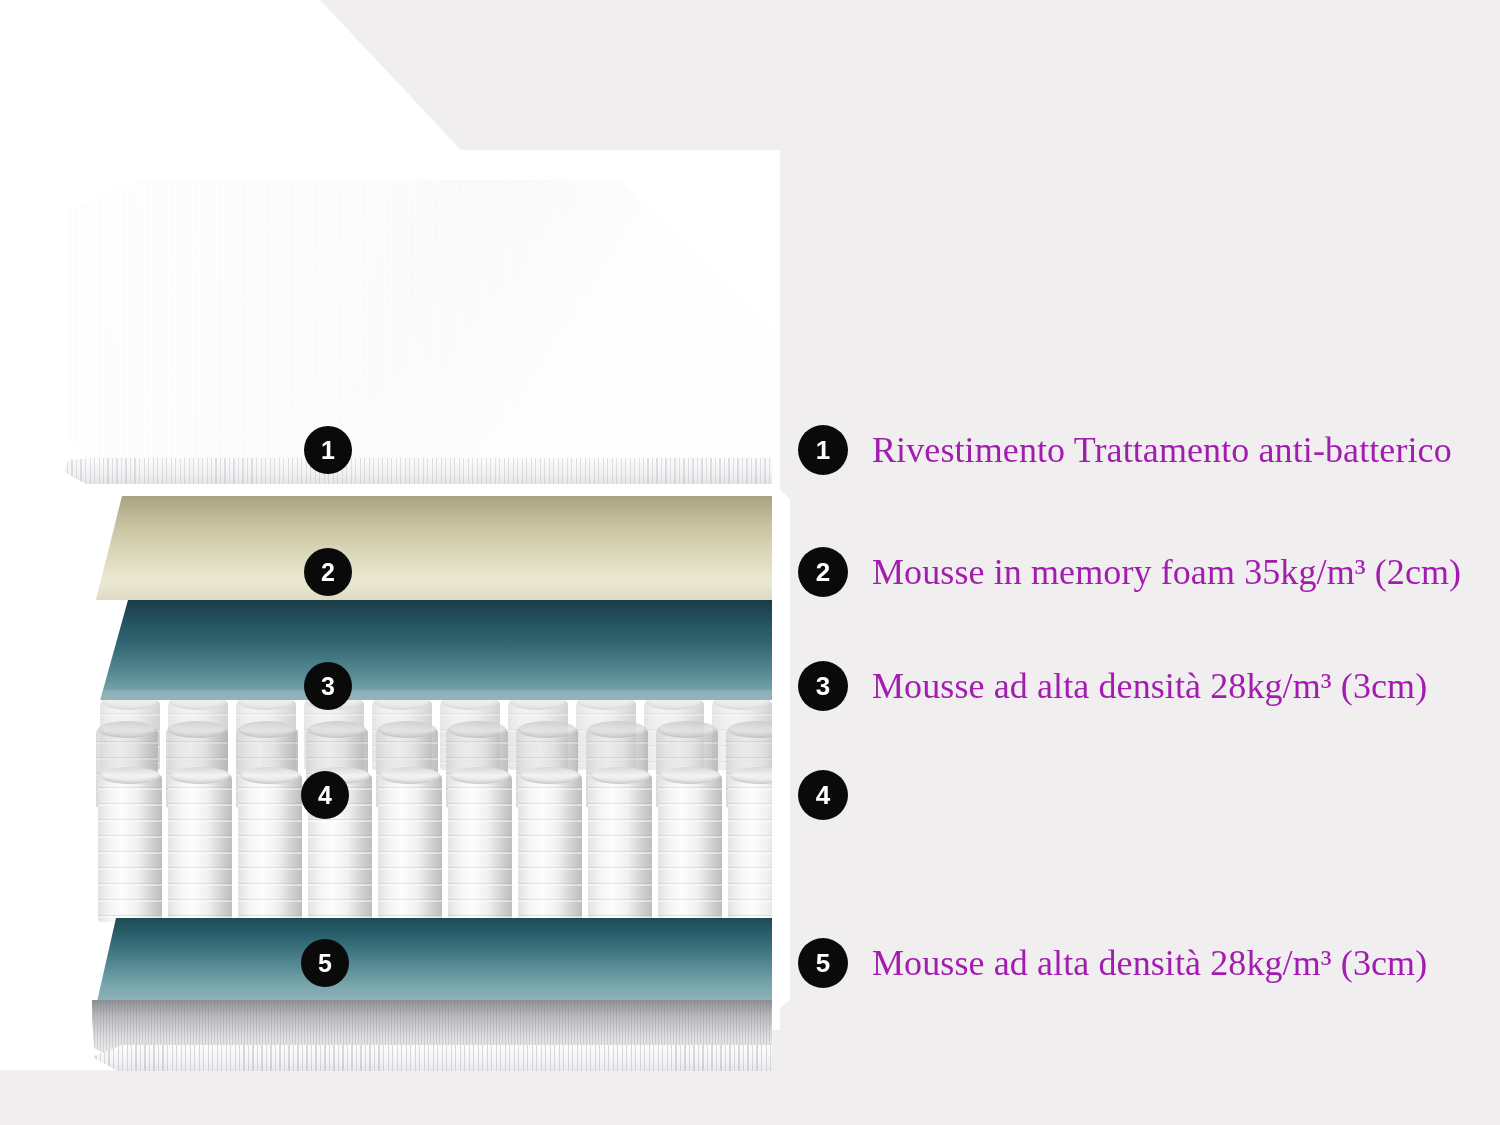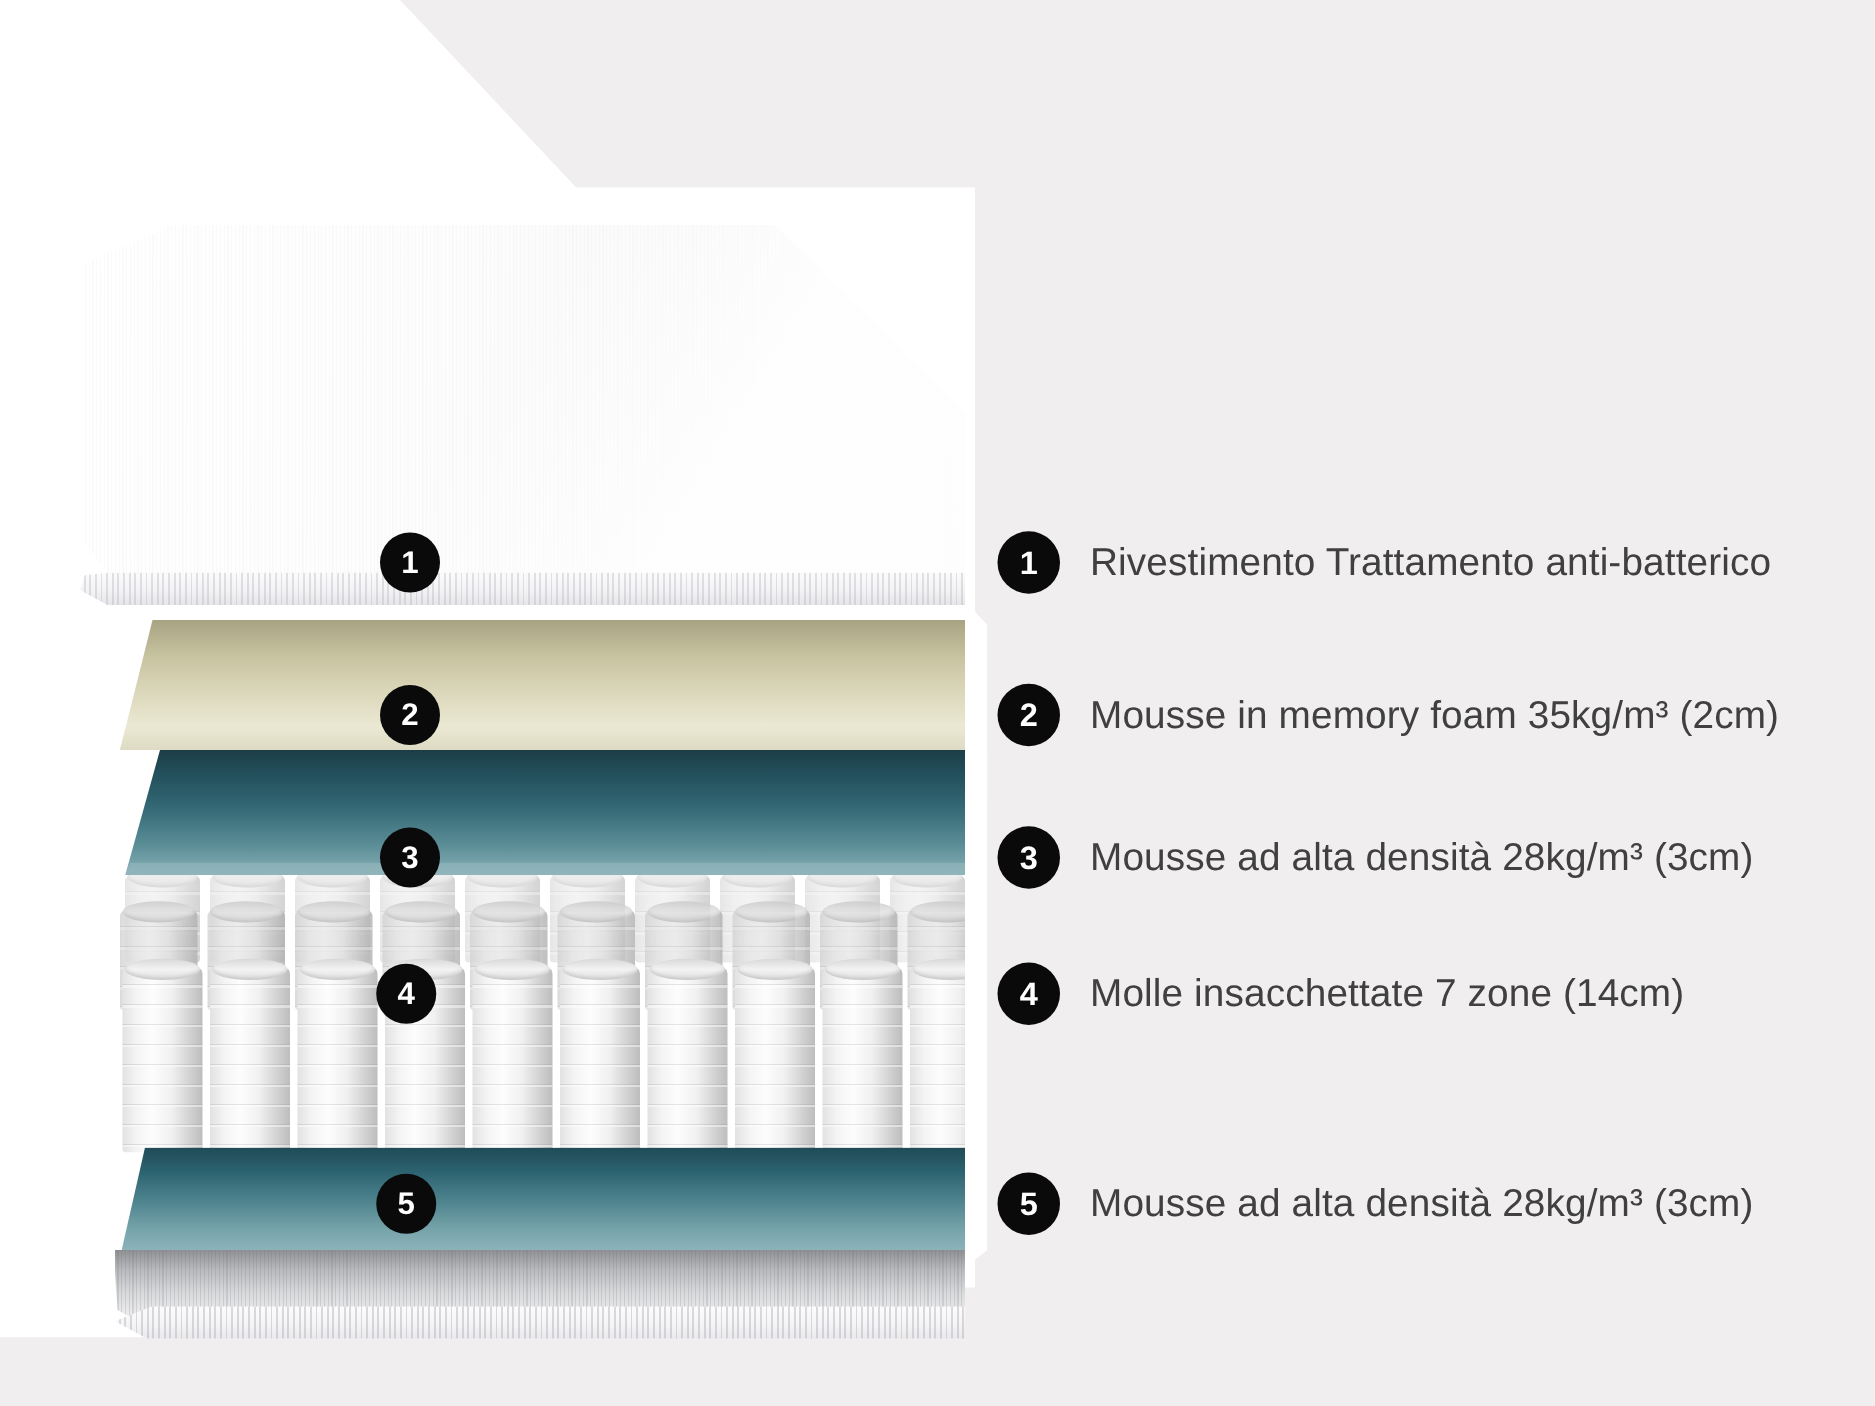--- a/index.html
+++ b/index.html
@@ -225,22 +225,22 @@
   .legend-item{
     position:absolute;left:0;display:flex;align-items:center;gap:24px;
   }
   .legend-badge{
     width:50px;height:50px;border-radius:50%;
     background:#0a0a0a;color:#fff;
     display:flex;align-items:center;justify-content:center;
     font-size:26px;font-weight:600;line-height:1;flex:0 0 auto;
   }
   .legend-text{
-    font-size:31px;color:#404040;letter-spacing:.1px;white-space:nowrap;
-    font-family:Liberation Sans, sans-serif;
+    font-size:36px;color:#a21caf;letter-spacing:.1px;white-space:nowrap;
+    font-family:Liberation Serif, serif;
   }
 </style>
 </head>
 <body>
 
 <div id="stage">
 
   <div class="bg-white-topleft"></div>
   <div class="bg-white-fill"></div>
   <div class="bg-white-bottomleft"></div>
@@ -333,21 +333,20 @@
       <div class="legend-text">Mousse in memory foam 35kg/m³ (2cm)</div>
     </div>
 
     <div class="legend-item" style="top:661px;">
       <div class="legend-badge">3</div>
       <div class="legend-text">Mousse ad alta densità 28kg/m³ (3cm)</div>
     </div>
 
     <div class="legend-item" style="top:770px;">
       <div class="legend-badge">4</div>
-      <div class="legend-text">Molle insacchettate 7 zone (14cm)</div>
     </div>
 
     <div class="legend-item" style="top:938px;">
       <div class="legend-badge">5</div>
       <div class="legend-text">Mousse ad alta densità 28kg/m³ (3cm)</div>
     </div>
 
   </div>
 </div>
 

